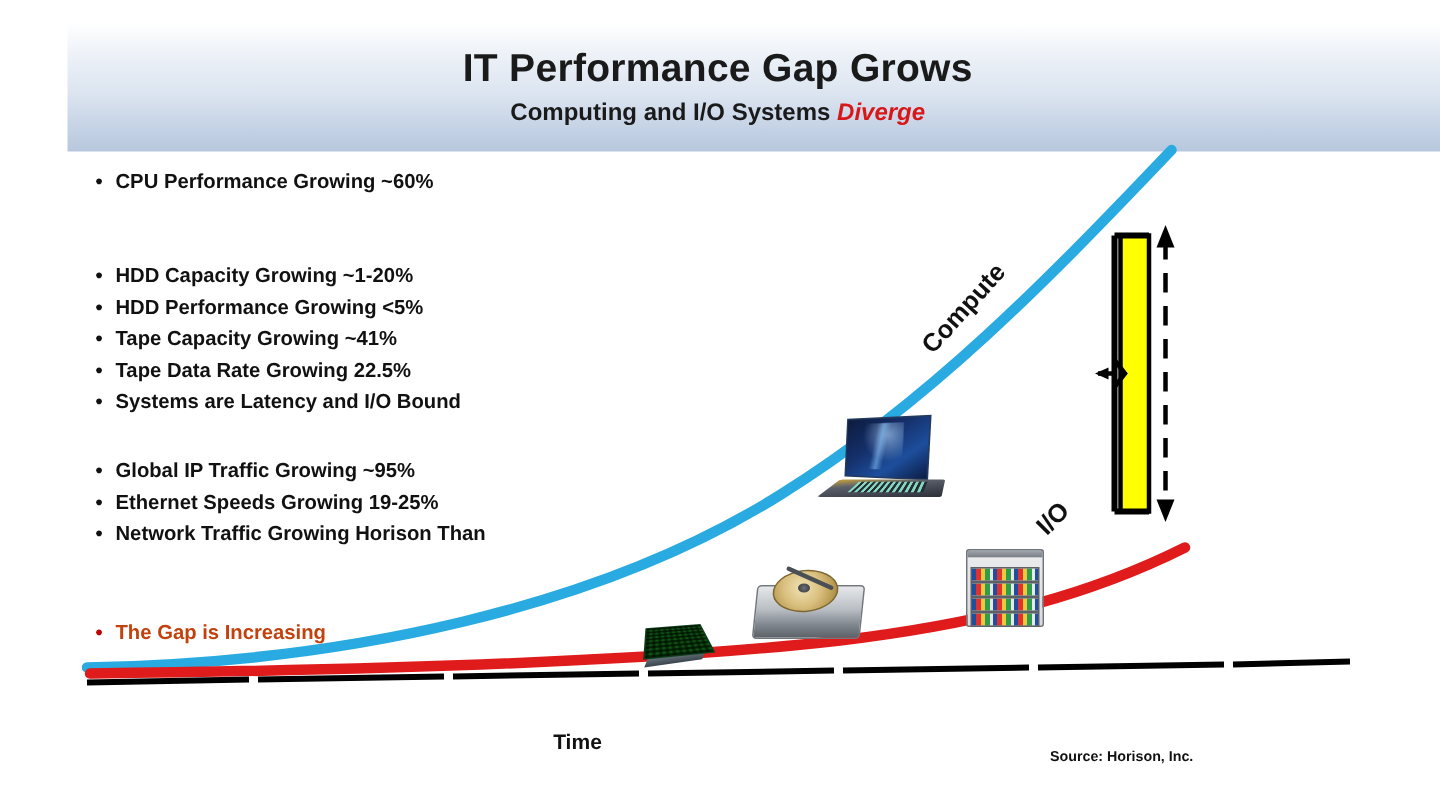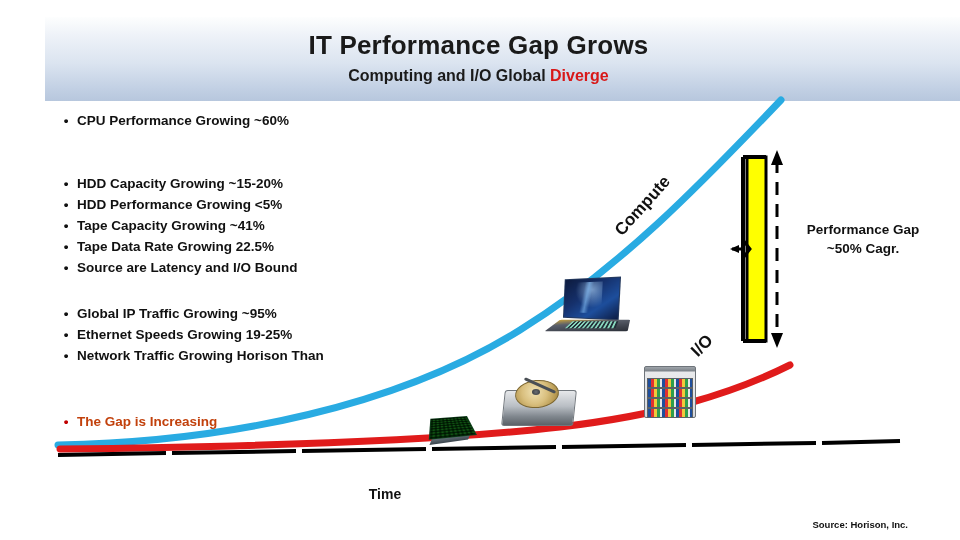--- a/index.html
+++ b/index.html
@@ -43,20 +43,21 @@
     left: 0;
     top: 50px;
     width: 867px;
     text-align: center;
     font-size: 16px;
     font-weight: bold;
     color: #1a1a1a;
   }
   #title-sub .diverge {
     color: #d81818;
+    font-style: italic;
   }
 
   
   .text-block {
     position: absolute;
     font-size: 13.5px;
     font-weight: bold;
     color: #111111;
     line-height: 21px;
   }
@@ -137,23 +138,23 @@
     font-size: 14px;
     font-weight: bold;
     color: #111111;
     margin-top: 12px;
   }
 
   
   #source-note {
     position: absolute;
     left: 700px;
-    top: 519px;
+    top: 499px;
     width: 208px;
-    text-align: right;
+    text-align: left;
     font-size: 9.5px;
     font-weight: bold;
     color: #111111;
   }
 
   
   .device { position: absolute; }
 
   
   #device-laptop { left: 553px; top: 278px; width: 76px; height: 60px; }
@@ -256,21 +257,21 @@
   #device-tape .r3 { top: 32px; }
   #device-tape .r4 { top: 42px; }
 </style>
 </head>
 <body>
 
 <div id="slide">
 
   <div id="header-banner">
     <div id="title-main">IT Performance Gap Grows</div>
-    <div id="title-sub"><span>Computing and I/O Global </span><span class="diverge">Diverge</span></div>
+    <div id="title-sub"><span>Computing and I/O Systems </span><span class="diverge">Diverge</span></div>
   </div>
 
   <svg id="chart-svg" viewBox="0 0 960 540" xmlns="http://www.w3.org/2000/svg">
 
     <path d="M 58 445 C 230 442, 400 405, 520 330 C 620 268, 700 185, 781 100" fill="none" stroke="#29abe2" stroke-width="7" stroke-linecap="round"></path>
 
     <path d="M 60 449 C 230 447, 430 442, 560 427 C 660 415, 730 395, 790 365" fill="none" stroke="#e01b1b" stroke-width="7" stroke-linecap="round"></path>
 
     <g stroke="#000000" stroke-width="4" stroke-linecap="butt">
       <line x1="58" y1="455" x2="166" y2="453"></line>
@@ -316,54 +317,50 @@
   </div>
 
   <div class="device" id="device-tape">
     <div class="tape-shell"></div>
     <div class="tape-row r1"></div>
     <div class="tape-row r2"></div>
     <div class="tape-row r3"></div>
     <div class="tape-row r4"></div>
   </div>
 
-  <div id="gap-annotation">
-    <div>Performance Gap</div>
-    <div>~50% Cagr.</div>
-  </div>
 
   <div id="axis-label-time">Time</div>
 
   <div class="text-block" id="block-cagr">
     <div class="bullet-row">
       <span class="bullet-mark">•</span>
       <span class="bullet-text">CPU Performance Growing ~60%</span>
     </div>
   </div>
 
   <div class="text-block" id="block-hdd">
     <div class="bullet-row">
       <span class="bullet-mark">•</span>
-      <span class="bullet-text">HDD Capacity Growing ~15-20%</span>
+      <span class="bullet-text">HDD Capacity Growing ~1-20%</span>
     </div>
     <div class="bullet-row">
       <span class="bullet-mark">•</span>
       <span class="bullet-text">HDD Performance Growing &lt;5%</span>
     </div>
     <div class="bullet-row">
       <span class="bullet-mark">•</span>
       <span class="bullet-text">Tape Capacity Growing  ~41%</span>
     </div>
     <div class="bullet-row">
       <span class="bullet-mark">•</span>
       <span class="bullet-text">Tape Data Rate Growing 22.5%</span>
     </div>
     <div class="bullet-row">
       <span class="bullet-mark">•</span>
-      <span class="bullet-text">Source are Latency and I/O Bound</span>
+      <span class="bullet-text">Systems are Latency and I/O Bound</span>
     </div>
   </div>
 
   <div class="text-block" id="block-net">
     <div class="bullet-row">
       <span class="bullet-mark">•</span>
       <span class="bullet-text">Global IP Traffic Growing ~95%</span>
     </div>
     <div class="bullet-row">
       <span class="bullet-mark">•</span>

